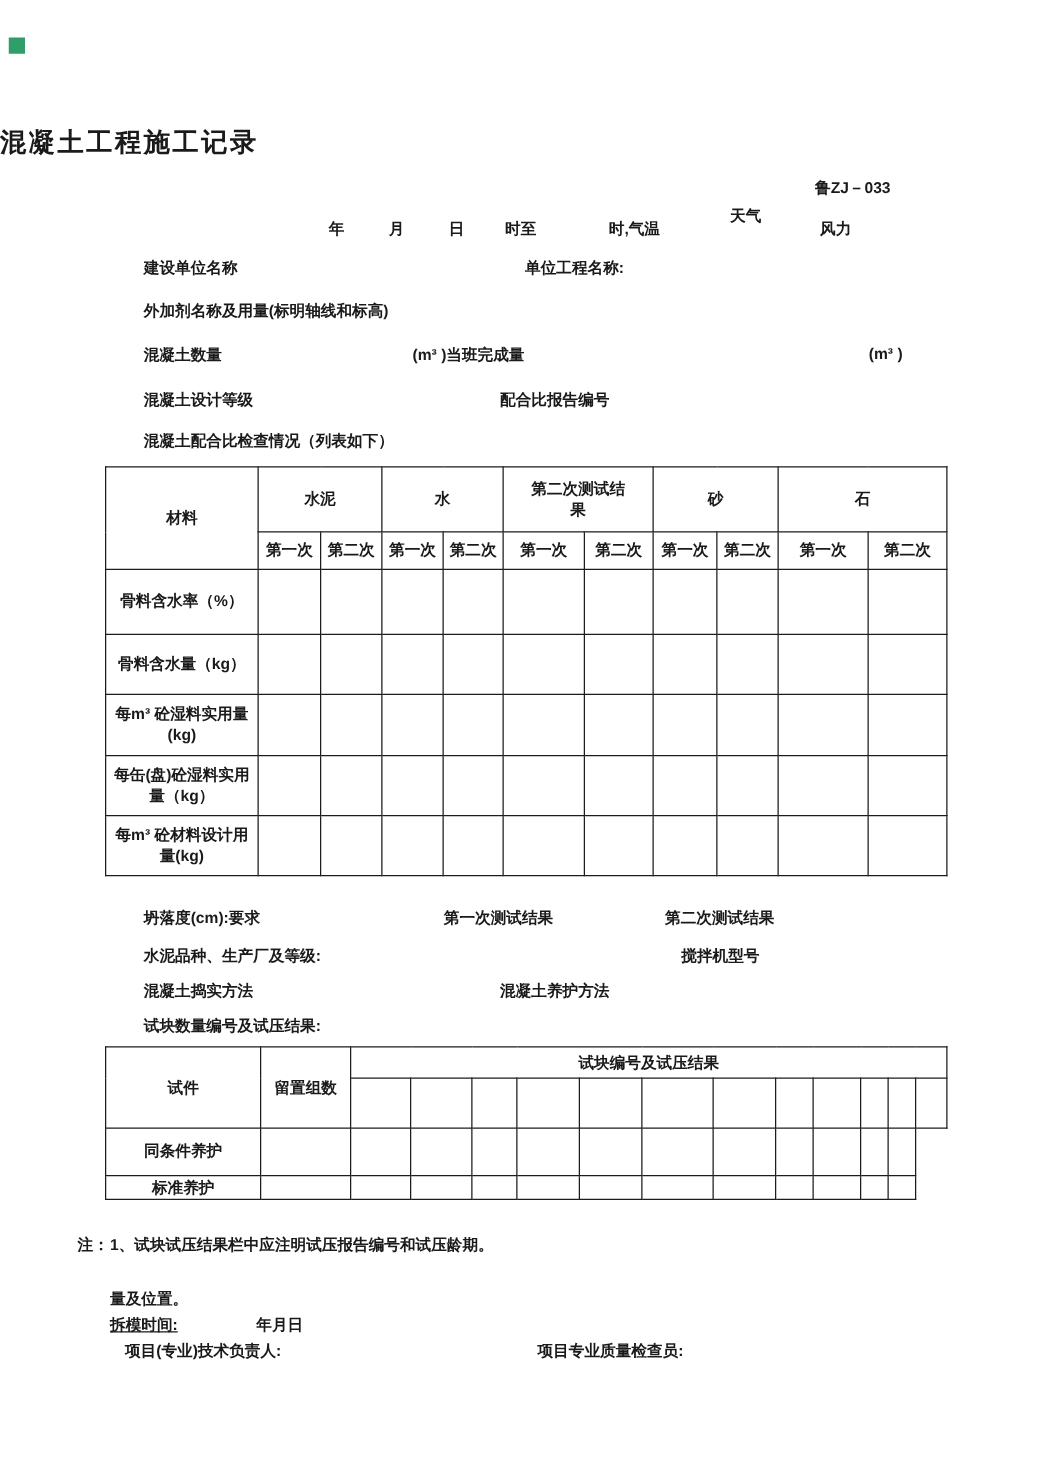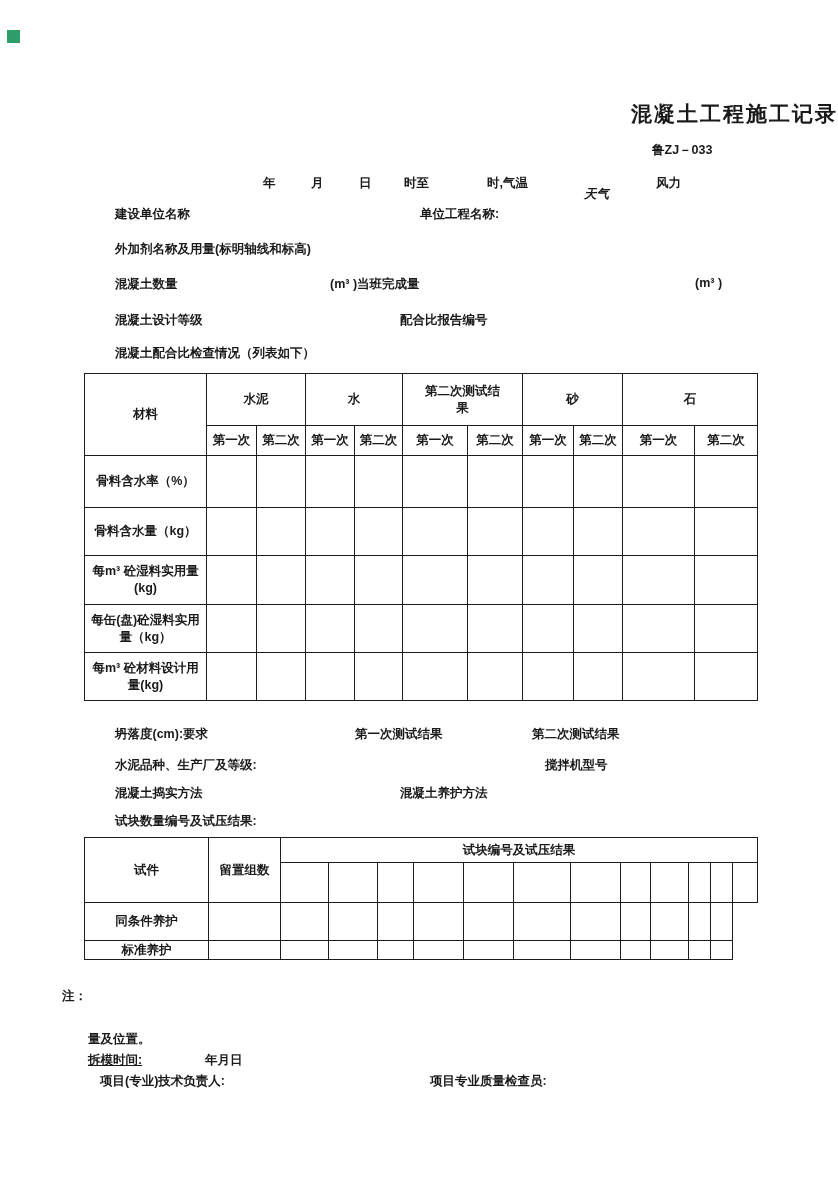--- a/index.html
+++ b/index.html
@@ -6,21 +6,21 @@
   html,body { background:#ffffff; }
   .page {
     position:relative; width:838px; height:1186px; background:#ffffff;
     font-family:"Liberation Sans","DejaVu Sans",sans-serif;
     color:#1a1a1a; overflow:hidden;
   }
   .abs { position:absolute; white-space:nowrap; }
   .b { font-weight:bold; }
   .t12 { font-size:12.5px; }
   .marker { position:absolute; left:7px; top:30px; width:13px; height:13px; }
-  .title { width:838px; text-align:right; font-size:21px; letter-spacing:2px; }
+  .title { width:838px; text-align:left; font-size:21px; letter-spacing:2px; }
   table { border-collapse:collapse; table-layout:fixed; position:absolute; }
   td { border:1px solid #1c1c1c; text-align:center; vertical-align:middle;
        font-size:12.5px; font-weight:bold; padding:0 4px; overflow:hidden; }
   .wrap { white-space:normal; line-height:1.35; }
   .addwrap { display:inline-block; width:78px; white-space:normal; line-height:1.35; font-weight:bold; }
 </style>
 </head>
 <body>
 
 <div class="page">
@@ -30,21 +30,21 @@
   <div class="abs title b" style="left:0; top:100px;">混凝土工程施工记录</div>
 
   <div class="abs b t12" style="left:652px; top:142px;">鲁ZJ－033</div>
 
   <div>
     <span class="abs b t12" style="left:263px; top:175px;">年</span>
     <span class="abs b t12" style="left:311px; top:175px;">月</span>
     <span class="abs b t12" style="left:359px; top:175px;">日</span>
     <span class="abs b t12" style="left:404px; top:175px;">时至</span>
     <span class="abs b t12" style="left:487px; top:175px;">时,气温</span>
-    <span class="abs b t12" style="left:584px; top:186px;font-style:italic;">天气</span>
+    <span class="abs b t12" style="left:584px; top:165px;">天气</span>
     <span class="abs b t12" style="left:656px; top:175px;">风力</span>
   </div>
 
   <span class="abs b t12" style="left:115px; top:206px;">建设单位名称</span>
   <span class="abs b t12" style="left:420px; top:206px;">单位工程名称:</span>
 
   <span class="abs b t12" style="left:115px; top:241px;">外加剂名称及用量(标明轴线和标高)</span>
 
   <span class="abs b t12" style="left:115px; top:276px;">混凝土数量</span>
   <span class="abs b t12" style="left:330px; top:276px;">(m³ )当班完成量</span>
@@ -234,19 +234,20 @@
       <td></td>
           <td></td>
       <td></td>
           <td></td>
       <td></td>
     </tr>
   </tbody>
     </table>
 
   <span class="abs b t12" style="left:62px;  top:988px;">注：</span>
+  <span class="abs b t12" style="left:88px;  top:988px;">1、试块试压结果栏中应注明试压报告编号和试压龄期。</span>
   <span class="abs b t12" style="left:88px;  top:1031px;">量及位置。</span>
   <span class="abs b t12" style="left:88px;  top:1052px;text-decoration:underline;">拆模时间:</span>
   <span class="abs b t12" style="left:205px; top:1052px;">年月日</span>
   <span class="abs b t12" style="left:100px; top:1073px;">项目(专业)技术负责人:</span>
   <span class="abs b t12" style="left:430px; top:1073px;">项目专业质量检查员:</span>
 
 </div>
 
 </body></html>

